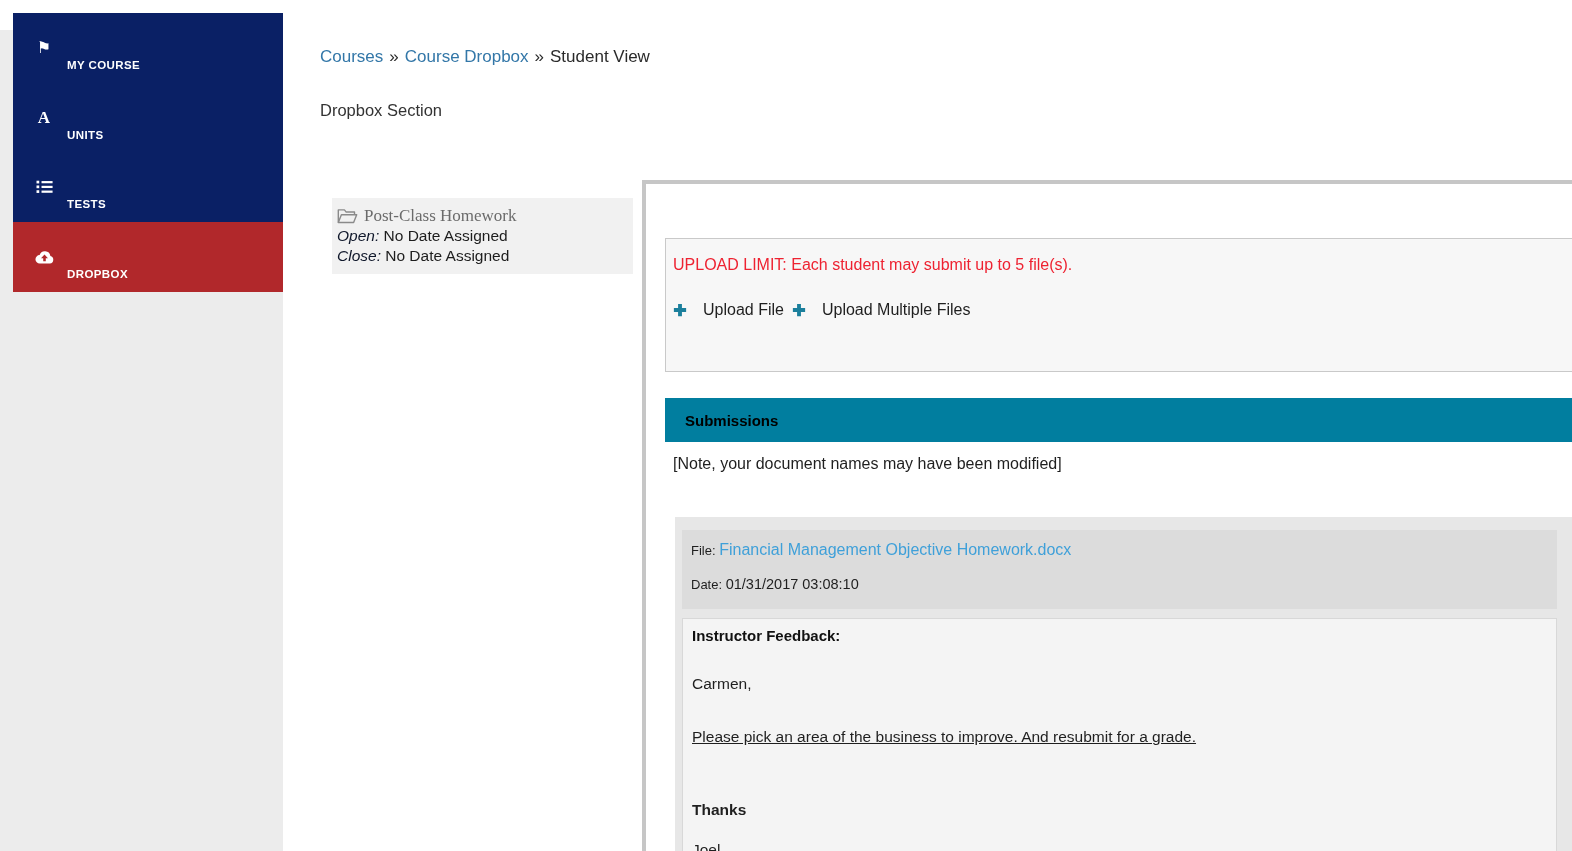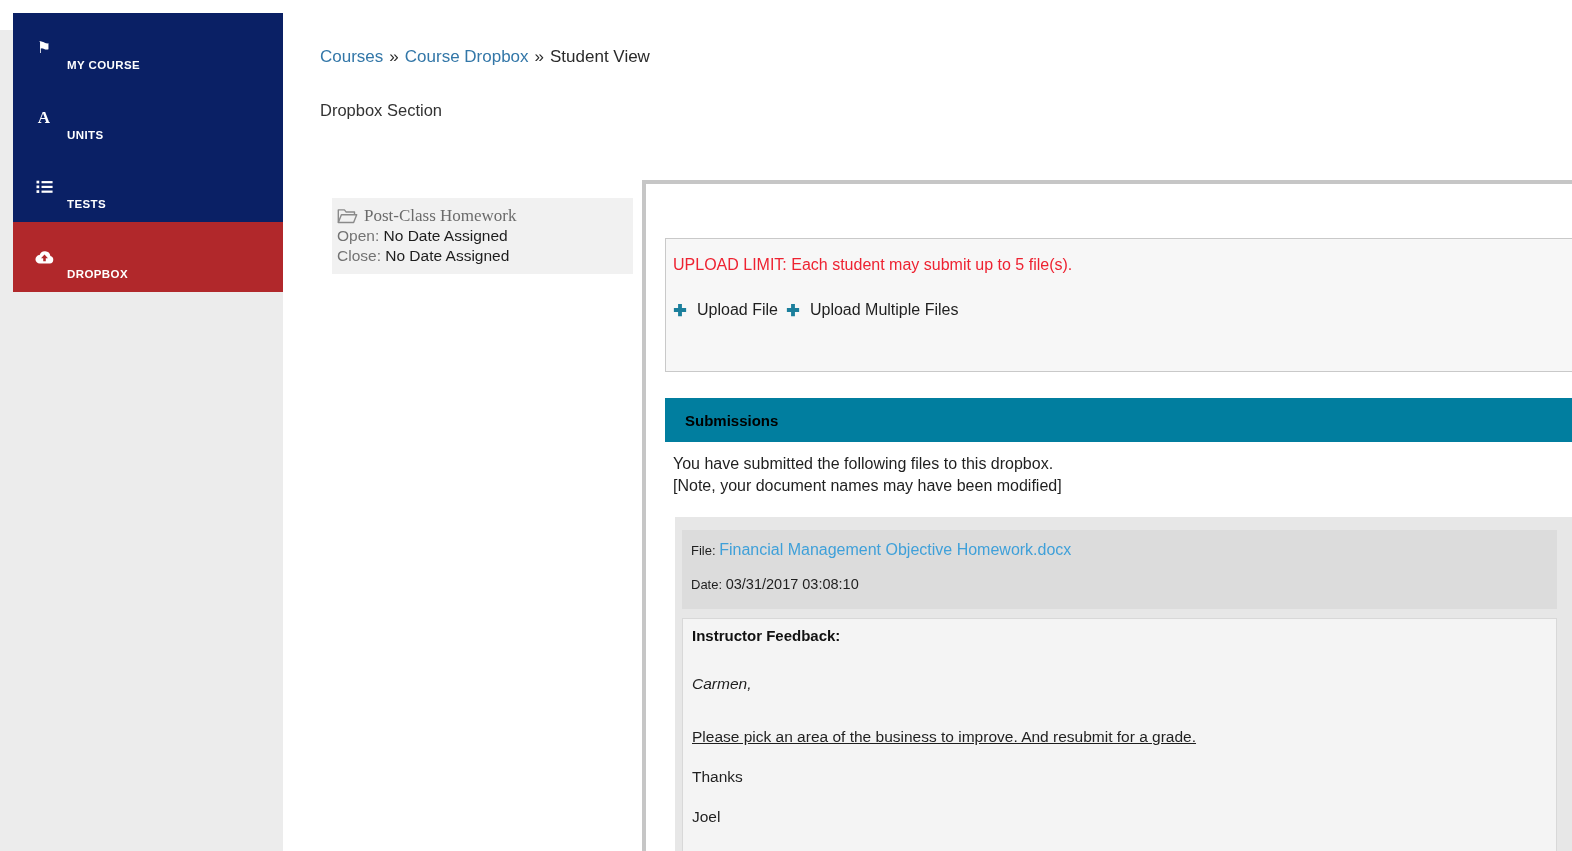--- a/index.html
+++ b/index.html
@@ -21,44 +21,44 @@
   
   .breadcrumb{position:absolute;left:320px;top:47px;font-size:17px;}
   .breadcrumb a{color:#3377a8;text-decoration:none;cursor:pointer;}
   .crumb-sep{color:#2b2b2b;padding:0 6px;}
   .crumb-current{color:#2b2b2b;}
   .section-title{position:absolute;left:320px;top:101px;font-size:16.5px;color:#333;}
   
   .dropbox-panel{position:absolute;left:332px;top:198px;width:301px;height:76px;background:#f1f1f1;padding:7px 0 0 5px;box-sizing:border-box;cursor:pointer;}
   .folder-line{display:flex;align-items:center;gap:6px;font-family:"Liberation Serif","DejaVu Serif",serif;font-size:17px;color:#6b6b6b;line-height:21px;}
   .oc-line{font-size:15.5px;line-height:20px;color:#1d1d1d;}
-  .oc-label{color:#737373;}
+  .oc-label{color:#0f172a;font-style:italic;}
   
   .main-panel{position:absolute;left:642px;top:180px;width:948px;height:690px;background:#fff;border-top:4px solid #c6c6c6;border-left:4px solid #c6c6c6;}
   .upload-box{position:absolute;left:19px;top:54px;width:909px;height:134px;box-sizing:border-box;background:#f7f7f7;border:1px solid #c9c9c9;padding:8px 10px 0 7px;}
   .upload-heading{font-size:16px;line-height:22px;color:#1f1f1f;}
   .upload-limit{font-size:16px;line-height:22px;color:#ee2231;margin-top:7px;}
   .upload-actions{margin-top:25px;display:flex;align-items:center;gap:8px;}
-  .upload-btn{display:inline-flex;align-items:center;gap:10px;font-size:16px;color:#1f1f1f;cursor:pointer;}
+  .upload-btn{display:inline-flex;align-items:center;gap:16px;font-size:16px;color:#1f1f1f;cursor:pointer;}
   .submissions-bar{position:absolute;left:19px;top:214px;width:909px;height:44px;background:#017e9f;display:flex;align-items:center;}
   .submissions-bar .bar-label{color:#000;font-weight:bold;font-size:15px;padding-left:20px;}
   .intro{position:absolute;left:27px;top:269px;font-size:16px;line-height:22px;color:#1f1f1f;}
   
   .sub-container{position:absolute;left:29px;top:333px;width:916px;height:345px;background:#e7e7e7;padding:13px 0 0 7px;box-sizing:content-box;}
   .file-box{width:875px;height:79px;background:#dcdcdc;box-sizing:border-box;padding:11px 0 0 9px;}
   .file-line{font-size:13px;color:#1f1f1f;}
   .file-line a{font-size:16px;color:#3fa0d9;text-decoration:none;cursor:pointer;}
   .date-line{margin-top:17px;font-size:13px;color:#1f1f1f;}
   .date-line .date-val{font-size:14.5px;}
   .feedback-box{margin-top:9px;width:875px;height:280px;box-sizing:border-box;background:#f4f4f4;border:1px solid #d8d8d8;padding:8px 0 0 9px;}
   .fb-heading{font-size:15px;font-weight:bold;color:#111;}
   .fb-p{font-size:15.5px;color:#1f1f1f;}
-  .fb-p1{margin:31px 0 0;font-style:italic;}
+  .fb-p1{margin:31px 0 0;}
   .fb-p2{margin:35px 0 0;text-decoration:underline;}
-  .fb-p3{margin:22px 0 0;}
+  .fb-p3{margin:55px 0 0;font-weight:bold;}
   .fb-p4{margin:22px 0 0;}
   svg{display:block;}
 </style>
 </head>
 <body>
 
 <div class="left-rail"></div>
 
 <nav class="sidebar">
   <div class="side-item">
@@ -145,33 +145,32 @@
         <span>Upload Multiple Files</span>
       </span>
     </div>
   </div>
 
   <div class="submissions-bar">
     <span class="bar-label">Submissions</span>
   </div>
 
   <div class="intro">
-    <div>You have submitted the following files to this dropbox.</div>
     <div>[Note, your document names may have been modified]</div>
   </div>
 
   <div class="sub-container">
     <div class="file-box">
       <div class="file-line">
         <span>File:</span>
         <a>Financial Management Objective Homework.docx</a>
       </div>
       <div class="date-line">
         <span>Date:</span>
-        <span class="date-val">03/31/2017 03:08:10</span>
+        <span class="date-val">01/31/2017 03:08:10</span>
       </div>
     </div>
     <div class="feedback-box">
       <div class="fb-heading">Instructor Feedback:</div>
       <p class="fb-p fb-p1">Carmen,</p>
       <p class="fb-p fb-p2">Please pick an area of the business to improve. And resubmit for a grade.</p>
       <p class="fb-p fb-p3">Thanks</p>
       <p class="fb-p fb-p4">Joel</p>
     </div>
   </div>

